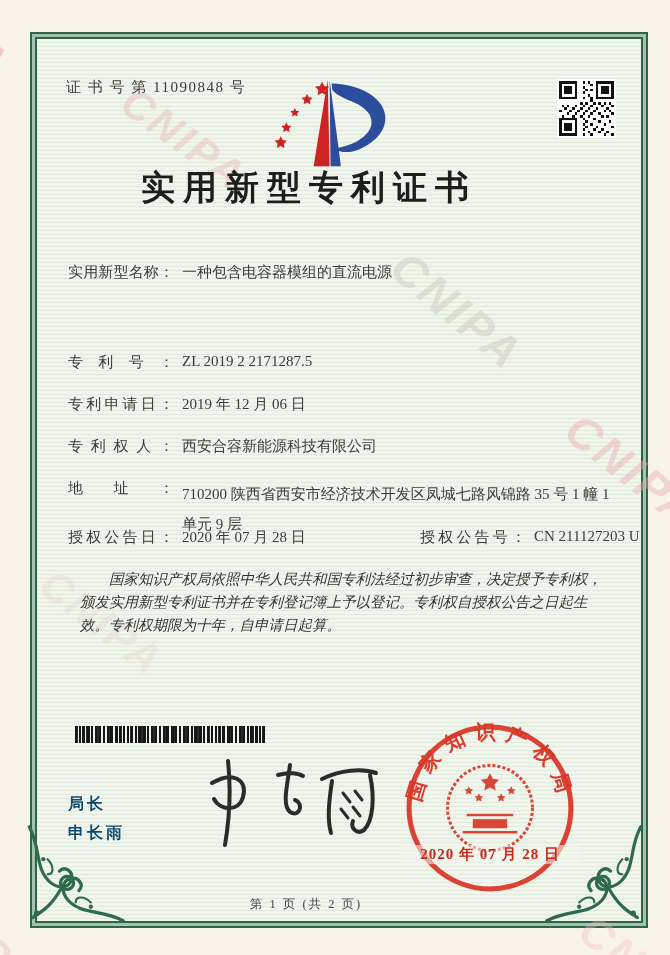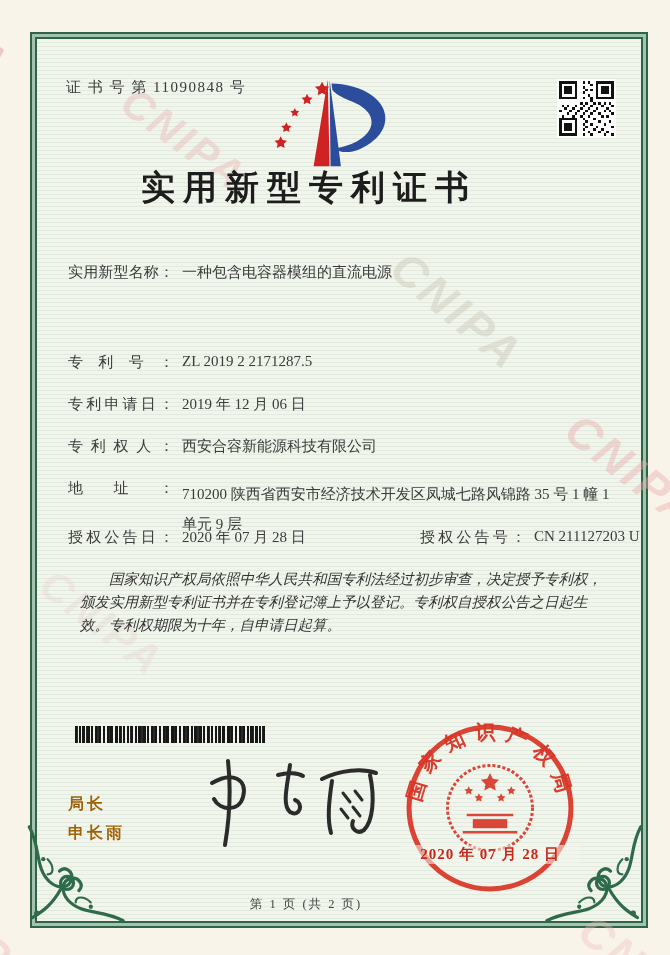--- a/index.html
+++ b/index.html
@@ -67,21 +67,21 @@
   .barcode{
     position:absolute;left:75px;top:726px;width:190px;height:17px;
     background:
       repeating-linear-gradient(90deg,#161616 0 2px,rgba(0,0,0,0) 2px 4px),
       repeating-linear-gradient(90deg,#161616 0 1px,rgba(0,0,0,0) 1px 7px),
       repeating-linear-gradient(90deg,#2a2a2a 0 3px,rgba(0,0,0,0) 3px 11px);
   }
 
   .director{
     position:absolute;left:68px;top:789px;
-    font-size:16px;font-weight:600;letter-spacing:3px;color:#a16207;
+    font-size:16px;font-weight:600;letter-spacing:3px;color:#0c4a6e;
     line-height:29px;
     font-family:"Liberation Sans", sans-serif;
   }
   .signature{position:absolute;left:190px;top:753px;width:195px;height:100px;}
 
   .seal{position:absolute;left:404px;top:722px;width:172px;height:172px;}
   .seal-date{
     position:absolute;left:400px;top:845px;width:180px;
     text-align:center;font-size:15px;font-weight:700;
     color:#c8281a;letter-spacing:1px;

